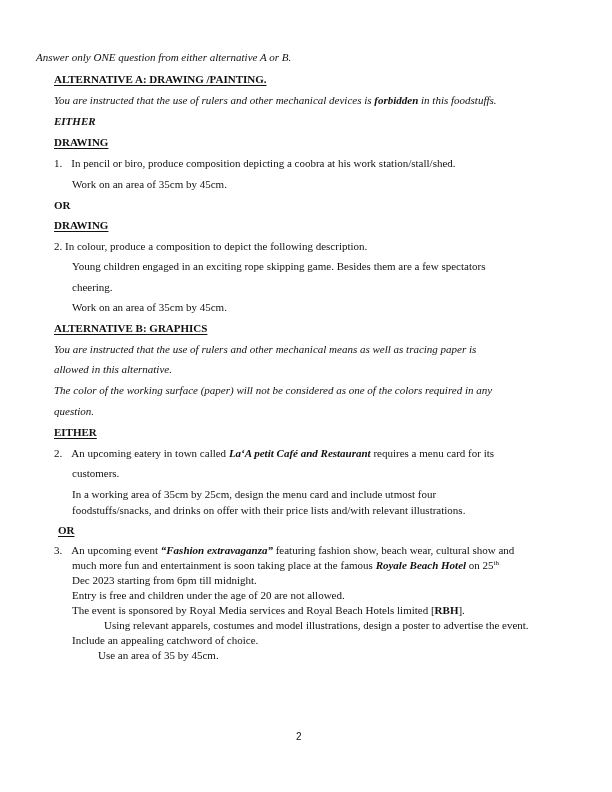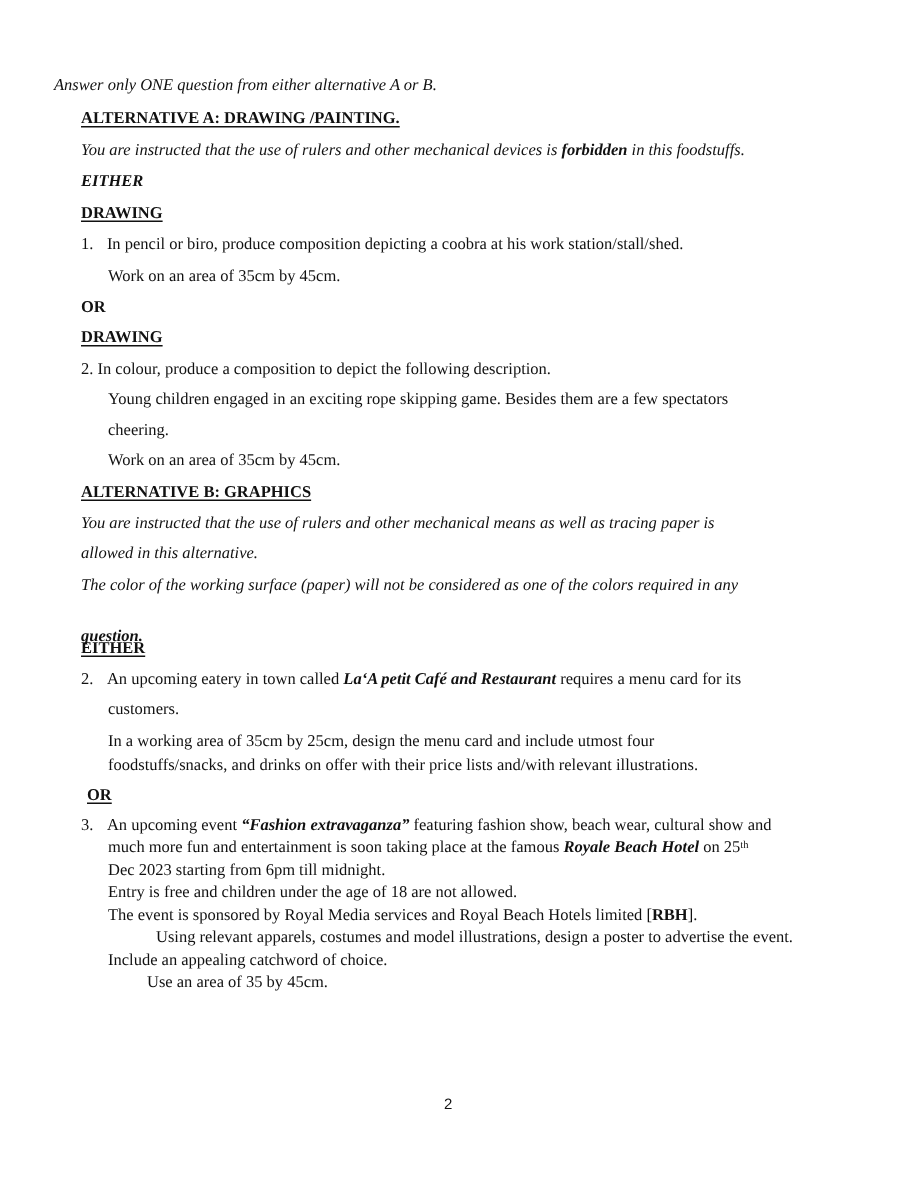--- a/index.html
+++ b/index.html
@@ -32,32 +32,32 @@
   <div class="ln b u" style="left:54px;top:219px;">DRAWING</div>
   <div class="ln" style="left:54px;top:240px;">2. In colour, produce a composition to depict the following description.</div>
   <div class="ln" style="left:72px;top:260px;">Young children engaged in an exciting rope skipping game. Besides them are a few spectators</div>
   <div class="ln" style="left:72px;top:281px;">cheering.</div>
   <div class="ln" style="left:72px;top:301px;">Work on an area of 35cm by 45cm.</div>
 
   <div class="ln b u" style="left:54px;top:322px;">ALTERNATIVE B: GRAPHICS</div>
   <div class="ln it" style="left:54px;top:343px;">You are instructed that the use of rulers and other mechanical means as well as tracing paper is</div>
   <div class="ln it" style="left:54px;top:363px;">allowed in this alternative.</div>
   <div class="ln it" style="left:54px;top:384px;">The color of the working surface (paper) will not be considered as one of the colors required in any</div>
-  <div class="ln it" style="left:54px;top:418px;font-weight:bold;">question.</div>
+  <div class="ln it" style="left:54px;top:405px;">question.</div>
   <div class="ln b u" style="left:54px;top:426px;">EITHER</div>
 
   <div class="ln" style="left:54px;top:447px;"><span>2.</span><span style="margin-left:9px;font-family:Liberation Serif, serif;">An upcoming eatery in town called </span><span class="bi">La‘A petit Café and Restaurant</span><span> requires a menu card for its</span></div>
   <div class="ln" style="left:72px;top:467px;">customers.</div>
   <div class="ln" style="left:72px;top:488px;">In a working area of 35cm by 25cm, design the menu card and include utmost four</div>
   <div class="ln" style="left:72px;top:504px;">foodstuffs/snacks, and drinks on offer with their price lists and/with relevant illustrations.</div>
   <div class="ln b u" style="left:58px;top:524px;">OR</div>
 
   <div class="ln" style="left:54px;top:544px;"><span>3.</span><span style="margin-left:9px;">An upcoming event </span><span class="bi">“Fashion extravaganza”</span><span> featuring fashion show, beach wear, cultural show and</span></div>
   <div class="ln" style="left:72px;top:559px;"><span>much more fun and entertainment is soon taking place at the famous </span><span class="bi">Royale Beach Hotel</span><span> on 25</span><sup>th</sup></div>
   <div class="ln" style="left:72px;top:574px;">Dec 2023 starting from 6pm till midnight.</div>
-  <div class="ln" style="left:72px;top:589px;">Entry is free and children under the age of 18 are not allowed.</div>
+  <div class="ln" style="left:72px;top:589px;">Entry is free and children under the age of 20 are not allowed.</div>
   <div class="ln" style="left:72px;top:604px;"><span>The event is sponsored by Royal Media services and Royal Beach Hotels limited [</span><span class="b">RBH</span><span>].</span></div>
   <div class="ln" style="left:72px;top:619px;margin-left:32px;">Using relevant apparels, costumes and model illustrations, design a poster to advertise the event.</div>
   <div class="ln" style="left:72px;top:634px;">Include an appealing catchword of choice.</div>
   <div class="ln" style="left:72px;top:649px;margin-left:26px;">Use an area of 35 by 45cm.</div>
 
   <div class="pagenum">2</div>
 </div>
 
 </body></html>

